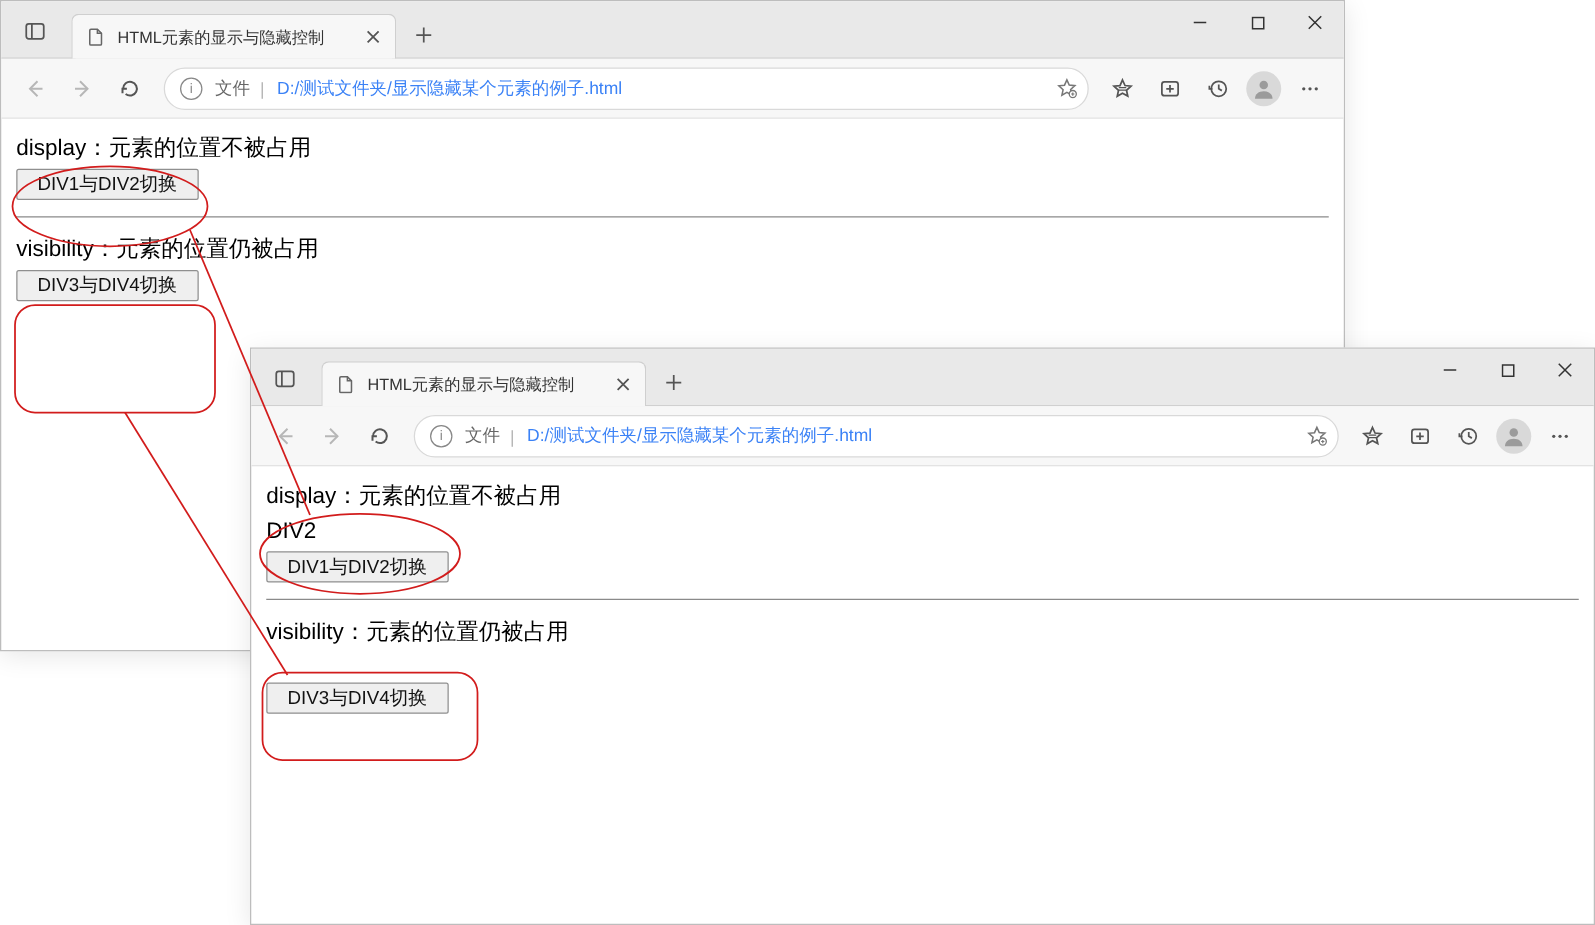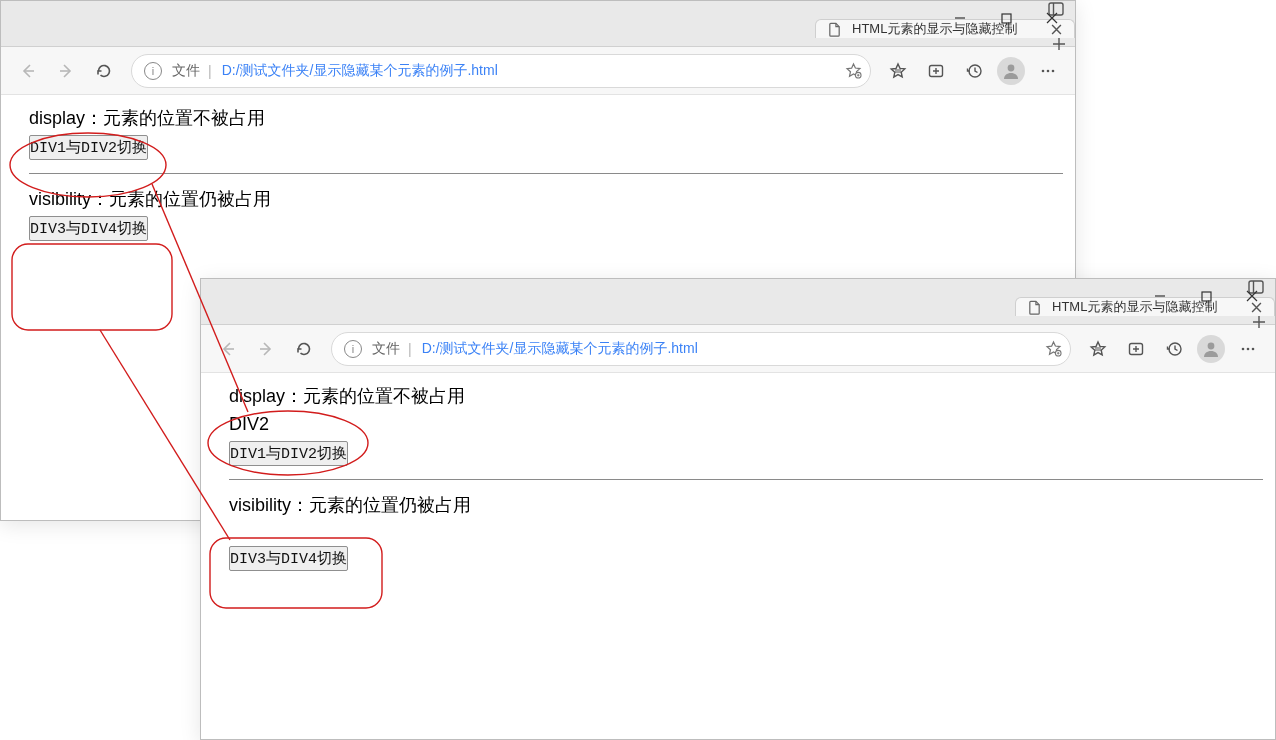--- a/index.html
+++ b/index.html
@@ -26,21 +26,20 @@
 
   
   .tabstrip {
     height:46px;
     background:#e9e9e9;
     border-bottom:1px solid #d0d0d0;
     display:flex;
     align-items:flex-end;
     padding-left:8px;
     box-sizing:border-box;
-    flex-direction:column;
   }
   .tabstrip .side-panel-btn {
     width:38px; height:38px;
     display:flex; align-items:center; justify-content:center;
     color:#555;
     margin-bottom:2px;
   }
   .tab {
     display:flex; align-items:center;
     height:36px;
@@ -119,31 +118,30 @@
     margin:0 4px;
   }
   .avatar svg { fill:#9b9b9b; }
 
   
   .page {
     padding:10px 12px;
     font-size:18px;
     line-height:1.55;
     color:#000;
-    margin-left:16px;
   }
   .page .row { margin:0; }
   .page .lbl   { }
   .page .divtext { }
   .page hr { border:none; border-top:1.5px solid #8a8a8a; margin:12px 0; }
   .page .spacer { height:24px; }
   .page button.native {
-    font-family:Liberation Mono, monospace;
+    font-family:Liberation Sans, sans-serif;
     font-size:15px;
-    padding:2px 0;
+    padding:2px 16px;
     background:#efefef;
     border:1px solid #8f8f8f;
     border-radius:2px;
     color:#111;
   }
 
   
   svg.anno {
     position:absolute; left:0; top:0;
     width:1276px; height:740px;

